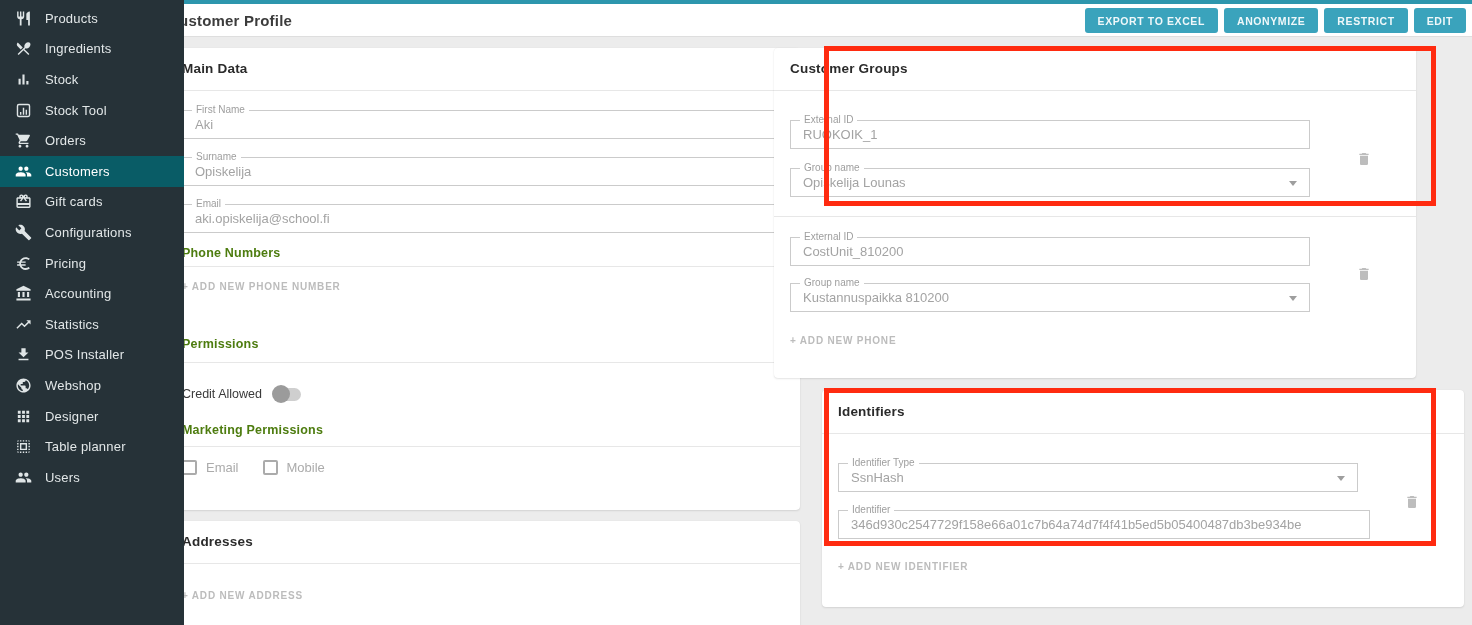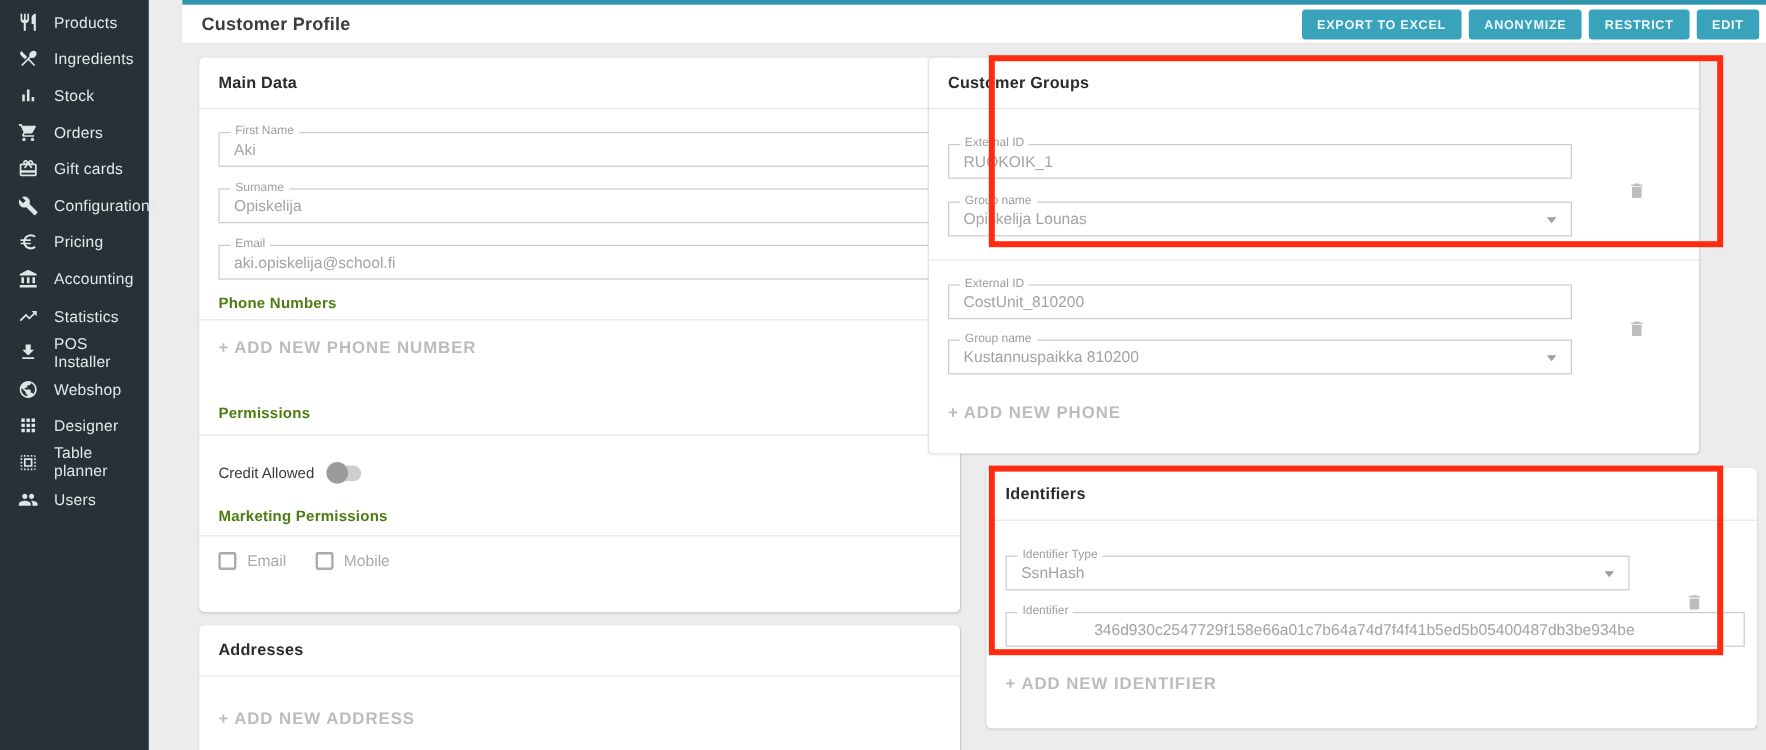--- a/index.html
+++ b/index.html
@@ -1,21 +1,21 @@
 <!DOCTYPE html>
 <html><head>
 <meta charset="utf-8">
 <style>
   * { margin:0; padding:0; box-sizing:border-box; }
   html,body { width:1472px; height:625px; overflow:hidden; background:#ececec;
               font-family:"Liberation Sans", sans-serif; }
   .app { position:relative; width:1472px; height:625px; background:#ececec; }
 
   
-  .sidebar { position:absolute; left:0; top:0; width:124px; height:625px;
+  .sidebar { position:absolute; left:0; top:0; width:184px; height:625px;
              background:#263238; z-index:5; padding-top:3px; }
   .side-item { display:flex; align-items:center; height:30.6px; padding-left:15px;
                gap:13px; color:#e2e7e8; font-size:13px; cursor:pointer; letter-spacing:.2px; }
   .side-item svg { width:17px; height:17px; fill:#dfe5e6; flex:0 0 17px; }
   .side-item.active { background:#095c66; color:#ffffff; }
   .side-item.active svg { fill:#ffffff; }
 
   
   .topstrip { position:absolute; left:152px; top:0; width:1320px; height:4px; background:#2d96ad; }
   .header { position:absolute; left:152px; top:4px; width:1320px; height:33px; background:#ffffff;
@@ -38,21 +38,21 @@
   
   .field { position:absolute; height:29px; border:1px solid #cbcbcb; border-radius:0; background:#fff; }
   .flabel { position:absolute; top:-7px; left:9px; background:#fff; padding:0 4px;
             font-size:10px; color:#9e9e9e; white-space:nowrap; }
   .fvalue { font-size:13px; color:#a3a3a3; line-height:27px; padding:0 30px 0 12px;
             white-space:nowrap; overflow:hidden; }
   .caret { position:absolute; right:12px; top:12px; width:0; height:0;
            border-left:4.5px solid transparent; border-right:4.5px solid transparent;
            border-top:5px solid #9e9e9e; }
 
-  .add-btn { position:absolute; left:16px; background:none; border:none; font-size:14px;
+  .add-btn { position:absolute; left:16px; background:none; border:none; font-size:10px;
              color:#bcbcbc; font-weight:700; letter-spacing:.8px; cursor:pointer;
              font-family:"Liberation Sans", sans-serif; }
   .trash-btn { position:absolute; background:none; border:none; cursor:pointer; width:20px; height:20px; }
   .trash-btn svg { width:16px; height:16px; fill:#bdbdbd; }
 
   
   .credit-row { position:absolute; left:16px; display:flex; align-items:center; gap:12px;
                 font-size:12.5px; color:#3a3a3a; }
   .toggle { position:relative; width:27px; height:13px; background:#cfcfcf; border-radius:7px;
             cursor:pointer; }
@@ -84,23 +84,36 @@
       <span>Ingredients</span>
     </div>
     <div class="side-item">
       <svg viewBox="0 0 24 24">
           <path d="M5 19h3v-8H5v8zm5.5 0h3V5h-3v14zm5.5 0h3v-5h-3v5z"></path>
         </svg>
       <span>Stock</span>
     </div>
     <div class="side-item">
       <svg viewBox="0 0 24 24">
+          <rect x="3.5" y="3.5" width="17" height="17" rx="2" fill="none" stroke="#dfe5e6" stroke-width="2"></rect>
+          <path d="M7 14h2v4H7zm4-6h2v10h-2zm4 3h2v7h-2z"></path>
+        </svg>
+      <span>Stock Tool</span>
+    </div>
+    <div class="side-item">
+      <svg viewBox="0 0 24 24">
           <path d="M7 18c-1.1 0-1.99.9-1.99 2S5.9 22 7 22s2-.9 2-2-.9-2-2-2zM1 2v2h2l3.6 7.59-1.35 2.45c-.16.28-.25.61-.25.96 0 1.1.9 2 2 2h12v-2H7.42c-.14 0-.25-.11-.25-.25l.03-.12.9-1.63h7.45c.75 0 1.41-.41 1.75-1.03l3.58-6.49A1 1 0 0 0 20 4H5.21l-.94-2H1zm16 16c-1.1 0-1.99.9-1.99 2s.89 2 1.99 2 2-.9 2-2-.9-2-2-2z"></path>
         </svg>
       <span>Orders</span>
+    </div>
+    <div class="side-item active">
+      <svg viewBox="0 0 24 24">
+          <path d="M16 11c1.66 0 2.99-1.34 2.99-3S17.66 5 16 5c-1.66 0-3 1.34-3 3s1.34 3 3 3zm-8 0c1.66 0 2.99-1.34 2.99-3S9.66 5 8 5C6.34 5 5 6.34 5 8s1.34 3 3 3zm0 2c-2.33 0-7 1.17-7 3.5V19h14v-2.5c0-2.33-4.67-3.5-7-3.5zm8 0c-.29 0-.62.02-.97.05 1.16.84 1.97 1.97 1.97 3.45V19h6v-2.5c0-2.33-4.67-3.5-7-3.5z"></path>
+        </svg>
+      <span>Customers</span>
     </div>
     <div class="side-item">
       <svg viewBox="0 0 24 24">
           <path d="M20 6h-2.18c.11-.31.18-.65.18-1a2.996 2.996 0 0 0-5.5-1.65l-.5.67-.5-.68C10.96 2.54 10.05 2 9 2 7.34 2 6 3.34 6 5c0 .35.07.69.18 1H4c-1.11 0-1.99.89-1.99 2L2 19c0 1.11.89 2 2 2h16c1.11 0 2-.89 2-2V8c0-1.11-.89-2-2-2zm-5-2c.55 0 1 .45 1 1s-.45 1-1 1-1-.45-1-1 .45-1 1-1zM9 4c.55 0 1 .45 1 1s-.45 1-1 1-1-.45-1-1 .45-1 1-1zm11 15H4v-2h16v2zm0-5H4V8h5.08L7 10.83 8.62 12 11 8.76l1-1.36 1 1.36L15.38 12 17 10.83 14.92 8H20v6z"></path>
         </svg>
       <span>Gift cards</span>
     </div>
     <div class="side-item">
       <svg viewBox="0 0 24 24">
           <path d="M22.7 19l-9.1-9.1c.9-2.3.4-5-1.5-6.9-2-2-5-2.4-7.4-1.3L9 6 6 9 1.6 4.7C.4 7.1.9 10.1 2.9 12.1c1.9 1.9 4.6 2.4 6.9 1.5l9.1 9.1c.4.4 1 .4 1.4 0l2.3-2.3c.5-.4.5-1.1.1-1.4z"></path>
@@ -259,21 +272,21 @@
 
   <section class="card" style="left:822px; top:390px; width:642px; height:217px;">
     <div class="card-title" style="top:14px;">Identifiers</div>
     <div class="divider" style="top:43px;"></div>
 
     <div class="field" style="left:16px; top:73px; width:520px;">
       <span class="flabel">Identifier Type</span>
       <div class="fvalue">SsnHash</div>
       <span class="caret"></span>
     </div>
-    <div class="field" style="left:16px; top:120px; width:616px;text-align:center;">
+    <div class="field" style="left:16px; top:120px; width:532px;">
       <span class="flabel">Identifier</span>
       <div class="fvalue">346d930c2547729f158e66a01c7b64a74d7f4f41b5ed5b05400487db3be934be</div>
     </div>
     <button class="trash-btn" style="left:580px; top:103px;">
       <svg viewBox="0 0 24 24">
           <path d="M6 19c0 1.1.9 2 2 2h8a2 2 0 0 0 2-2V7H6v12zM19 4h-3.5l-1-1h-5l-1 1H5v2h14V4z"></path>
         </svg>
     </button>
 
     <button class="add-btn" style="top:171px;">+ ADD NEW IDENTIFIER</button>

